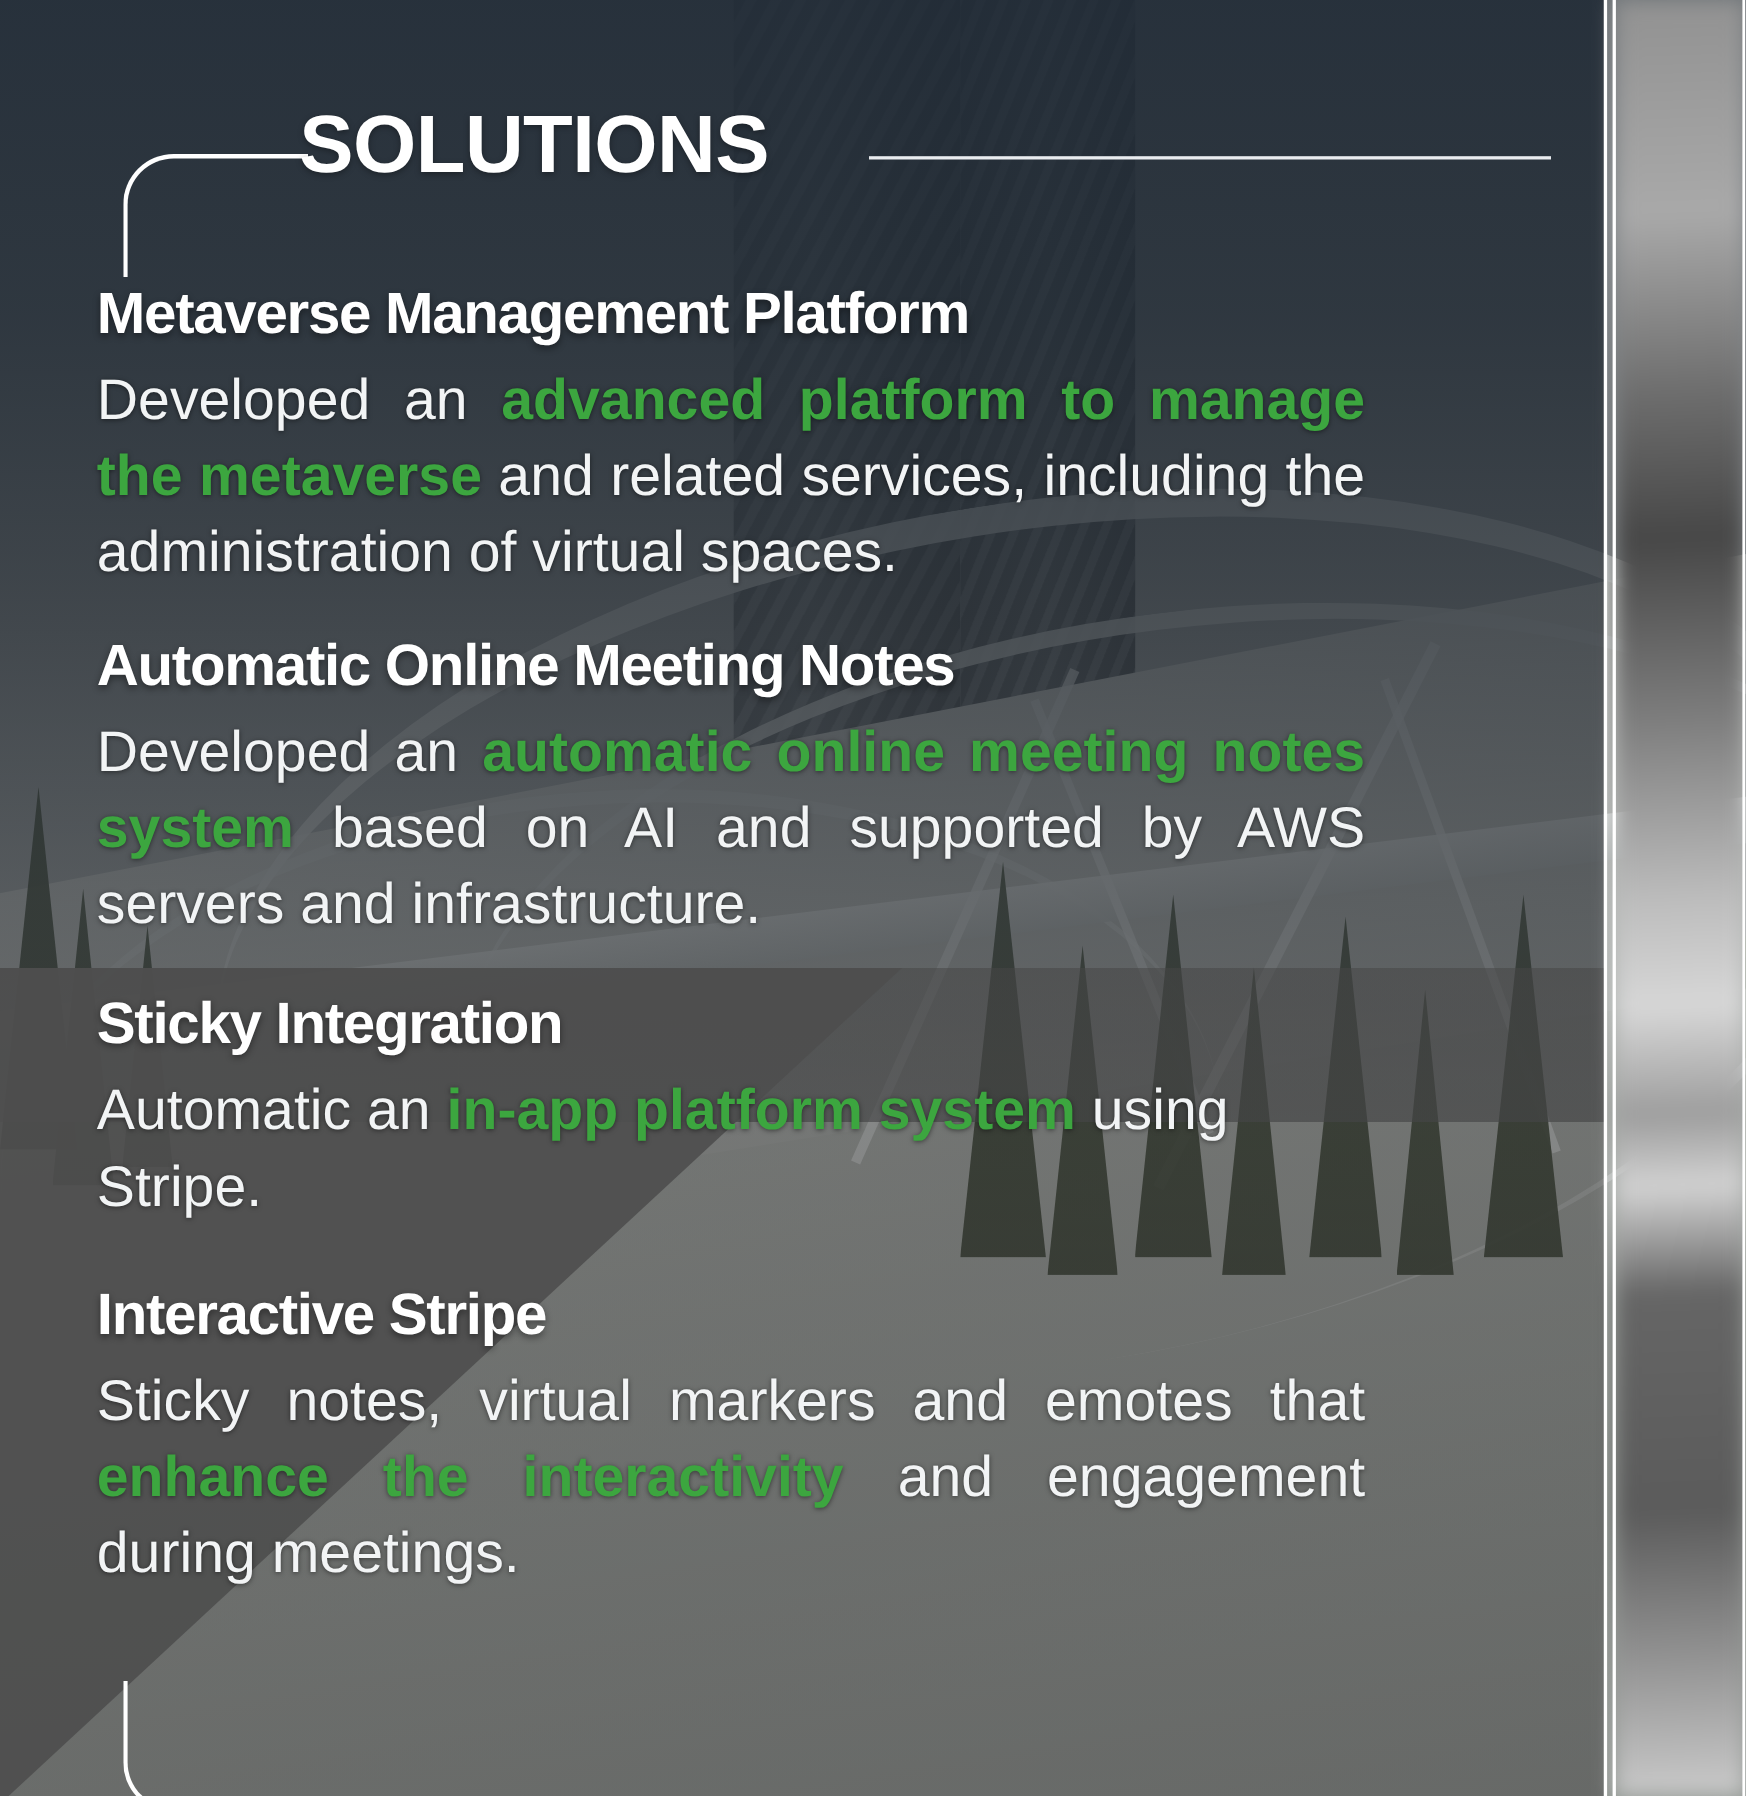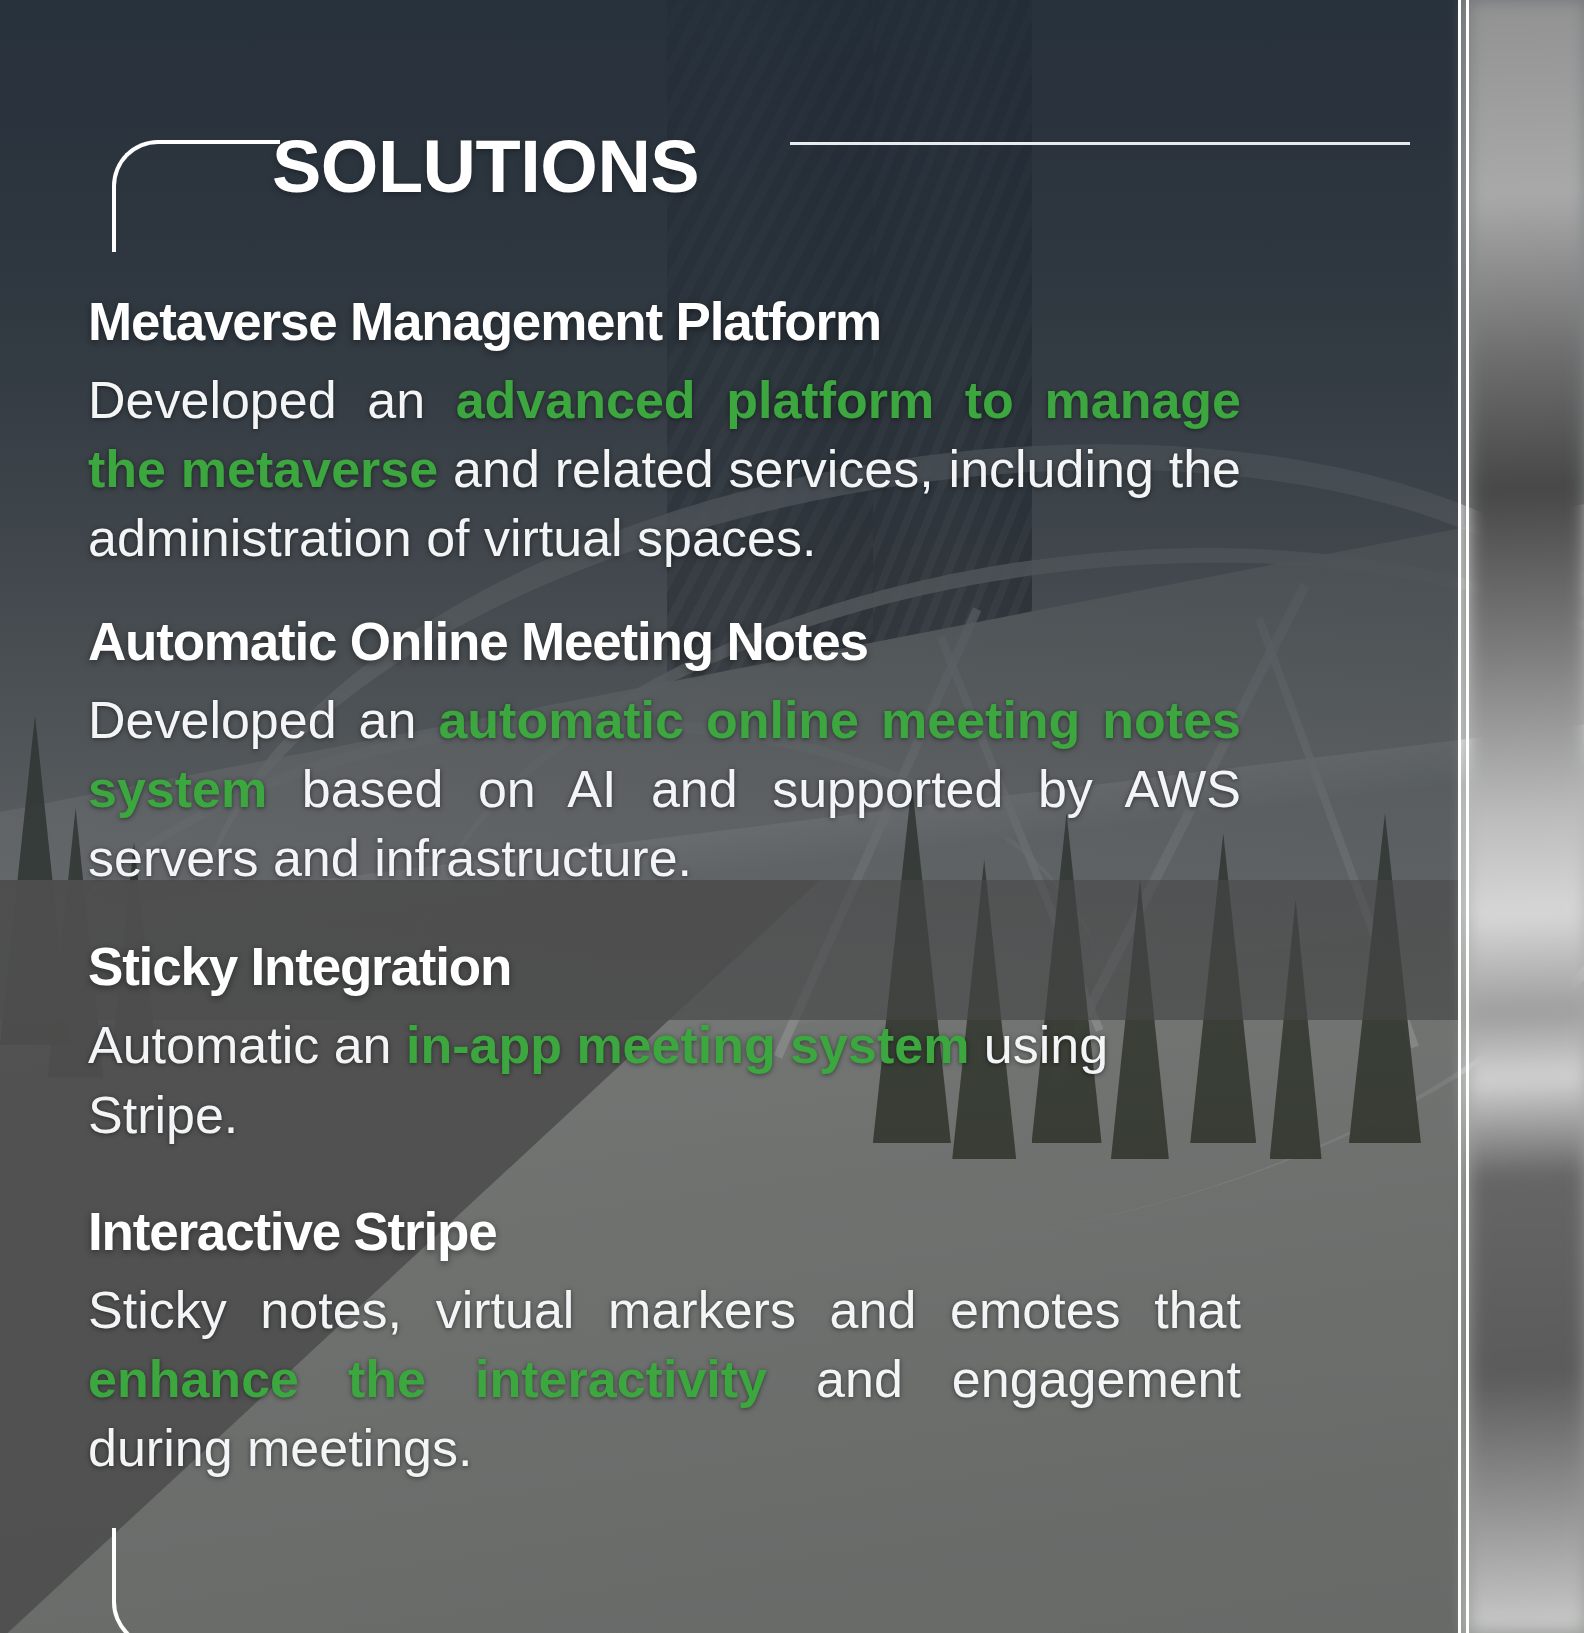--- a/index.html
+++ b/index.html
@@ -169,21 +169,21 @@
     background:#e9ecef;
   }
   .deco-bottom{
     position:absolute;left:112px;top:1528px;width:180px;height:120px;
     border-left:4px solid #ffffff;
     border-bottom:4px solid #ffffff;
     border-bottom-left-radius:46px;
   }
 
   
-  .content{position:absolute;left:0;top:0;width:1458px;height:1344px;margin-top:36px;}
+  .content{position:absolute;left:0;top:0;width:1458px;height:1344px;}
 
   .eyebrow{
     position:absolute;left:272px;top:94px;
     font-size:74px;font-weight:bold;color:#ffffff;
     letter-spacing:-0.5px;line-height:1;
     white-space:nowrap;
     text-shadow:0 2px 6px rgba(0,0,0,.35);
   }
 
   .blocks{
@@ -278,21 +278,21 @@
         <p class="b-body"><span>Developed an </span><span class="hl">advanced platform to manage the metaverse</span><span> and related services, including the administration of virtual spaces.</span></p>
       </div>
 
       <div class="block" id="block-1">
         <h2 class="b-title">Automatic Online Meeting Notes</h2>
         <p class="b-body"><span>Developed an </span><span class="hl">automatic online meeting notes system</span><span> based on AI and supported by AWS servers and infrastructure.</span></p>
       </div>
 
       <div class="block" id="block-2">
         <h2 class="b-title">Sticky Integration</h2>
-        <p class="b-body nojust"><span>Automatic an </span><span class="hl">in-app meeting system</span><span> using Stripe.</span></p>
+        <p class="b-body nojust"><span>Automatic an </span><span class="hl">in-app platform system</span><span> using Stripe.</span></p>
       </div>
 
       <div class="block" id="block-3">
         <h2 class="b-title">Interactive Stripe</h2>
         <p class="b-body"><span>Sticky notes, virtual markers and emotes that </span><span class="hl">enhance the interactivity</span><span> and engagement during meetings.</span></p>
       </div>
 
     </div>
   </div>
 </div>

